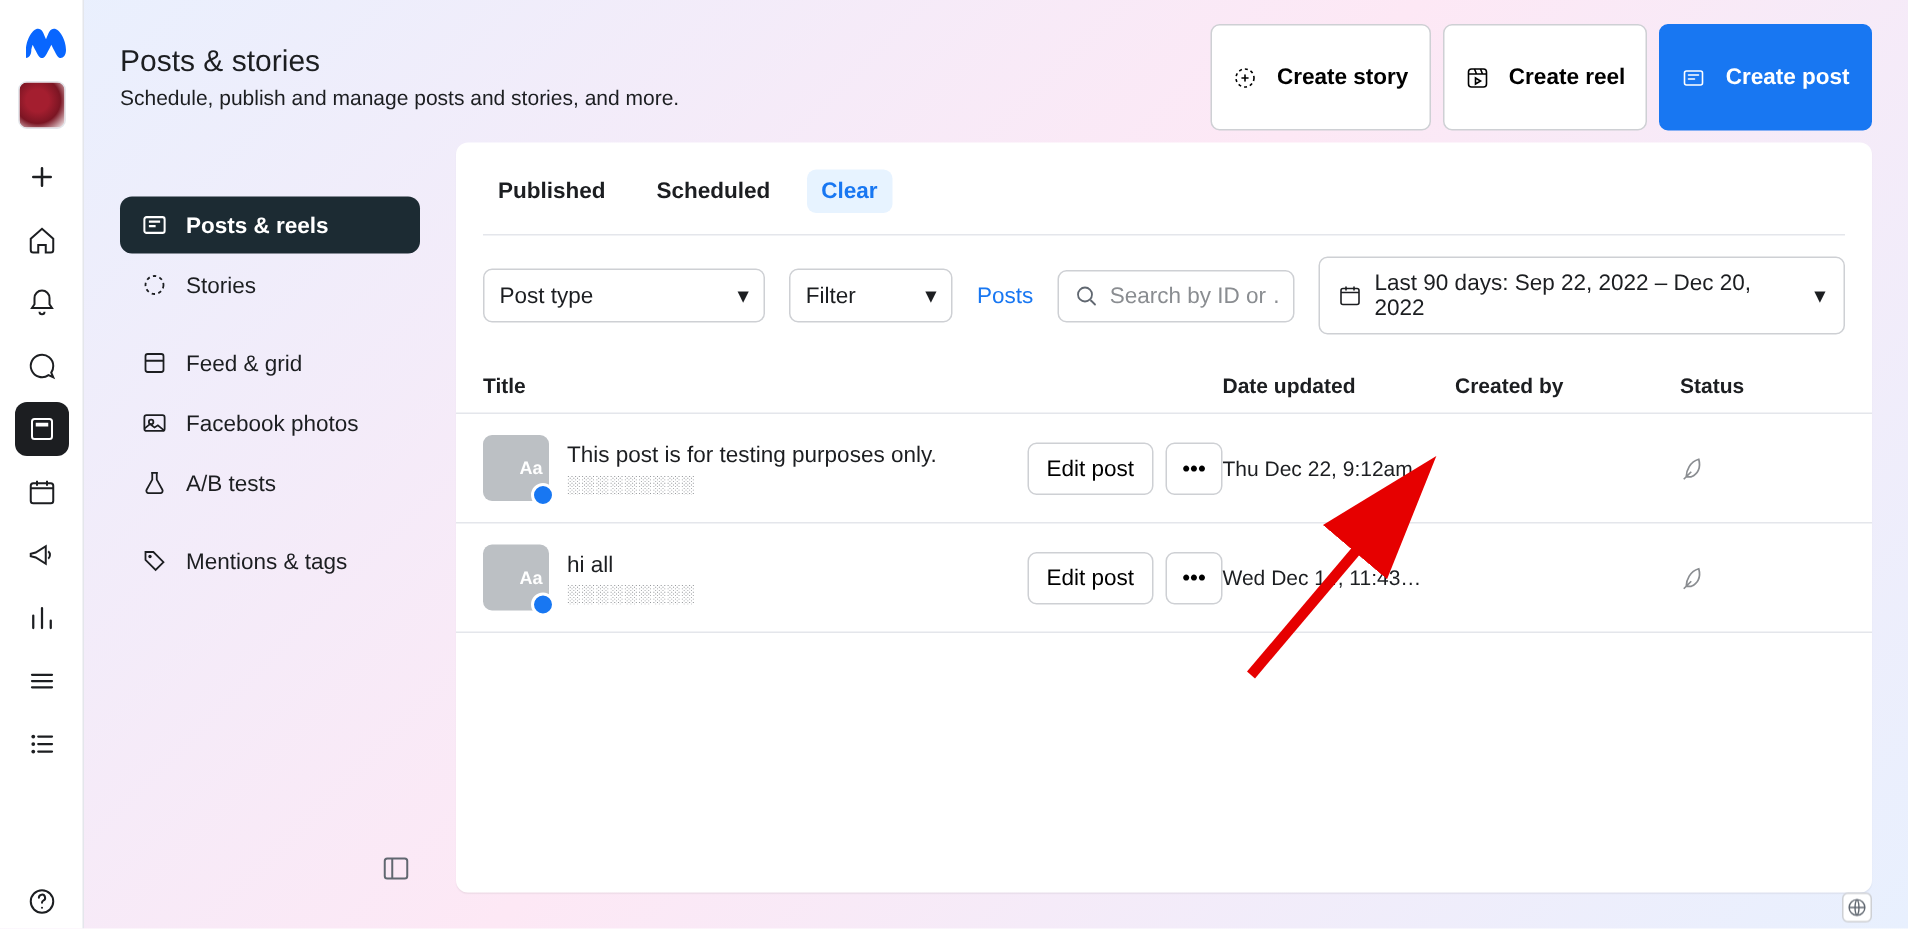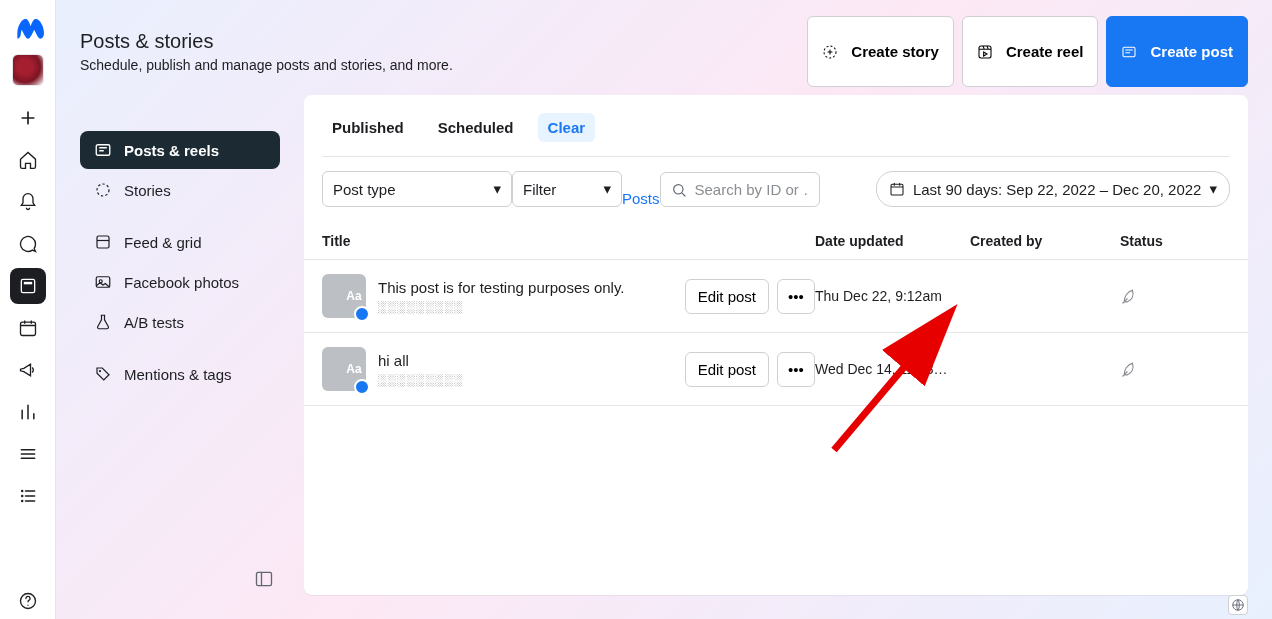--- a/index.html
+++ b/index.html
@@ -127,21 +127,21 @@
   }
   .tab {
     padding: 6px 10px; border-radius: 6px;
     font-size: 15px; font-weight: 600; cursor: pointer;
   }
   .tab.active {
     background: #e7f3ff; color: #1877f2;
   }
   .divider { height: 1px; background: #e4e6eb; margin: 0 18px; }
   .filters {
-    display: flex; align-items: flex-end; gap: 0;
+    display: flex; align-items: center; gap: 16px;
     padding: 14px 18px;
   }
   .select {
     display: inline-flex; align-items: center; justify-content: space-between;
     border: 1px solid #ced0d4; border-radius: 6px;
     padding: 8px 10px; cursor: pointer;
     background: #fff; font-size: 15px;
   }
   .select.post-type { width: 190px; }
   .select.filter { width: 110px; }
@@ -151,21 +151,21 @@
     border: 1px solid #ced0d4; border-radius: 6px;
     padding: 8px 10px; width: 160px; background: #fff;
   }
   .search input {
     border: none; outline: none; font-size: 15px; width: 100%;
     color: #1c1e21;
   }
   .search input::placeholder { color: #8a8d91; }
   .date-range {
     display: inline-flex; align-items: center; gap: 8px;
-    border: 1px solid #ced0d4; border-radius: 17px;
+    border: 1px solid #ced0d4; border-radius: 6px;
     padding: 8px 12px; cursor: pointer; background: #fff;
     font-size: 15px; margin-left: auto;
   }
   .table-head {
     display: flex;
     padding: 12px 18px 10px 18px;
     border-bottom: 1px solid #e4e6eb;
     font-size: 14px; font-weight: 700; color: #1c1e21;
   }
   .col-title { flex: 1; }

